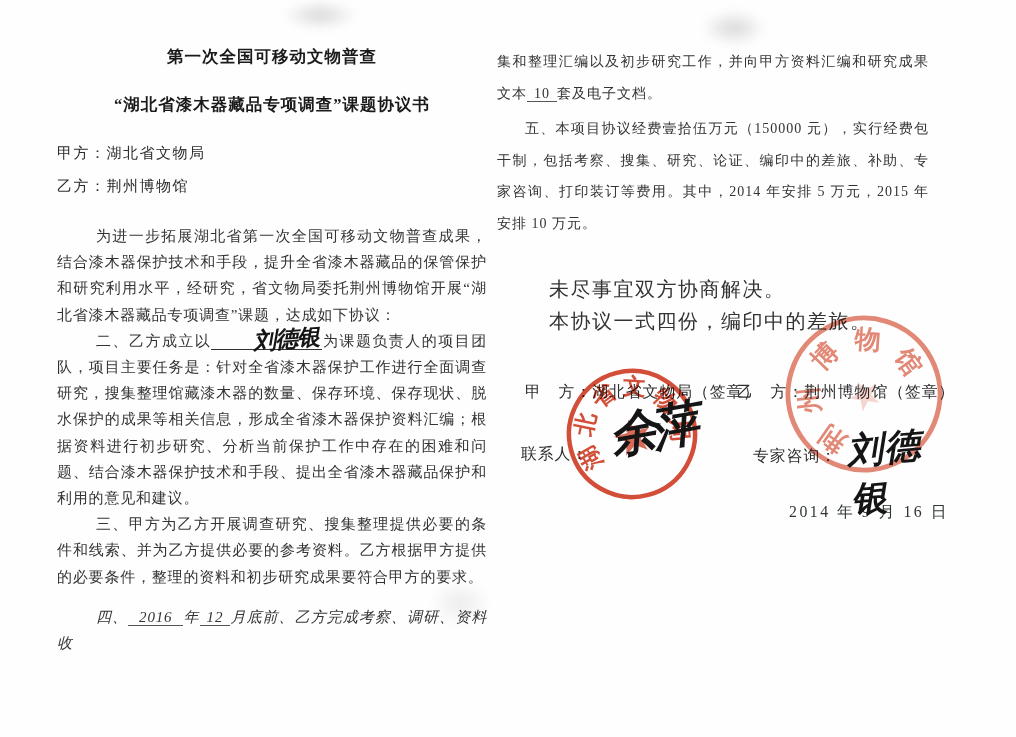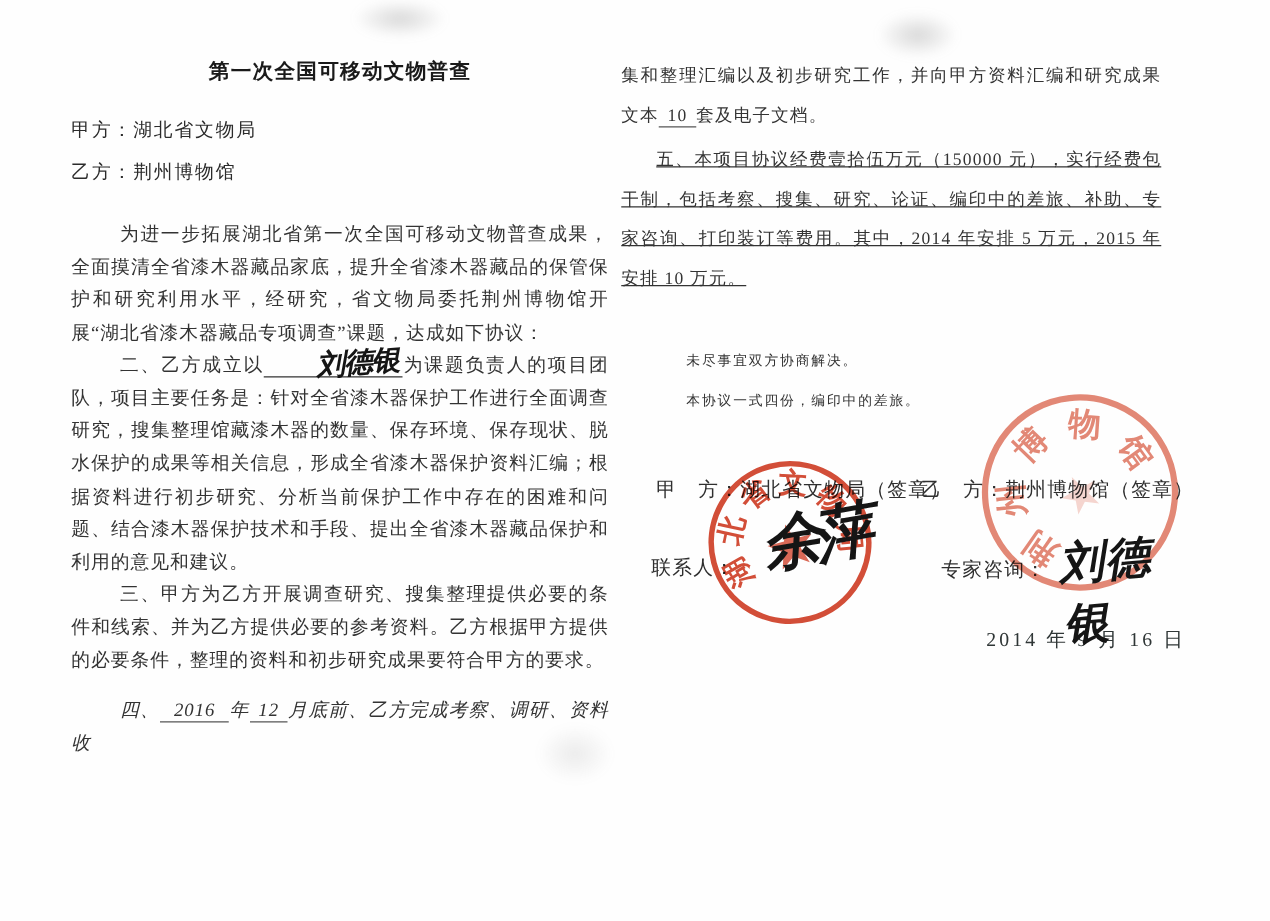--- a/index.html
+++ b/index.html
@@ -38,22 +38,22 @@
   .hw-inline{
     display:inline-block;font-size:23px;line-height:10px;
     transform:rotate(-4deg) translateY(2px);letter-spacing:-1px;
   }
   .name-blank{border-bottom:1.6px solid #333;padding:0 3px;}
 
   .rp-para{
     font-size:14px;line-height:31.5px;letter-spacing:1px;
     text-align:justify;margin:0;color:#333;
   }
-  .rp-indent{text-indent:2em;text-decoration:underline;}
-  .closing{margin:0;font-size:11px;line-height:32px;letter-spacing:1.5px;color:#333;}
+  .rp-indent{text-indent:2em;}
+  .closing{margin:0;font-size:20px;line-height:32px;letter-spacing:1.5px;color:#333;}
   .closing-block{margin-top:34px;padding-left:52px;}
 
   .abs{position:absolute;}
   .sign-label{font-size:15.8px;letter-spacing:1px;color:#2f2f2f;white-space:nowrap;}
   .sign-a-line{left:28px;top:336px;}
   .sign-b-line{left:240px;top:336px;text-align:right;}
   .contact-label{left:24px;top:398px;text-align:center;}
   .leader-label{left:256px;top:400px;}
   .contact-sig{
     left:112px;top:352px;font-size:48px;letter-spacing:-6px;
@@ -81,25 +81,26 @@
 </style>
 </head>
 <body>
 
 <div class="smudge smudge1"></div>
 <div class="smudge smudge2"></div>
 <div class="smudge smudge3"></div>
 
 <div class="page left-page">
   <p class="title">第一次全国可移动文物普查</p>
+  <p class="title title2">“湖北省漆木器藏品专项调查”课题协议书</p>
 
   <p class="party party-a">甲方：湖北省文物局</p>
   <p class="party party-b">乙方：荆州博物馆</p>
 
-  <p class="para indent first-para">为进一步拓展湖北省第一次全国可移动文物普查成果，全面摸清全省漆木器藏品家底，提升全省漆木器藏品的保管保护和研究利用水平，经研究，省文物局委托荆州博物馆开展“湖北省漆木器藏品专项调查”课题，达成如下协议：</p>
+  <p class="para indent first-para">为进一步拓展湖北省第一次全国可移动文物普查成果，结合漆木器保护技术和手段，提升全省漆木器藏品的保管保护和研究利用水平，经研究，省文物局委托荆州博物馆开展“湖北省漆木器藏品专项调查”课题，达成如下协议：</p>
 
 
   <p class="para indent"><span>二、乙方成立以</span><span class="name-blank"><span class="hw hw-inline">刘德银</span></span><span>为课题负责人的项目团队，项目主要任务是：针对全省漆木器保护工作进行全面调查研究，搜集整理馆藏漆木器的数量、保存环境、保存现状、脱水保护的成果等相关信息，形成全省漆木器保护资料汇编；根据资料进行初步研究、分析当前保护工作中存在的困难和问题、结合漆木器保护技术和手段、提出全省漆木器藏品保护和利用的意见和建议。</span></p>
 
   <p class="para indent">三、甲方为乙方开展调查研究、搜集整理提供必要的条件和线索、并为乙方提供必要的参考资料。乙方根据甲方提供的必要条件，整理的资料和初步研究成果要符合甲方的要求。</p>
 
   <p class="para indent" style="margin-top:14px;font-style:italic;"><span>四、</span><span class="fill-blank">2016</span><span>年</span><span class="fill-blank-sm">12</span><span>月底前、乙方完成考察、调研、资料收</span></p>
 </div>
 
 <div class="page right-page">

